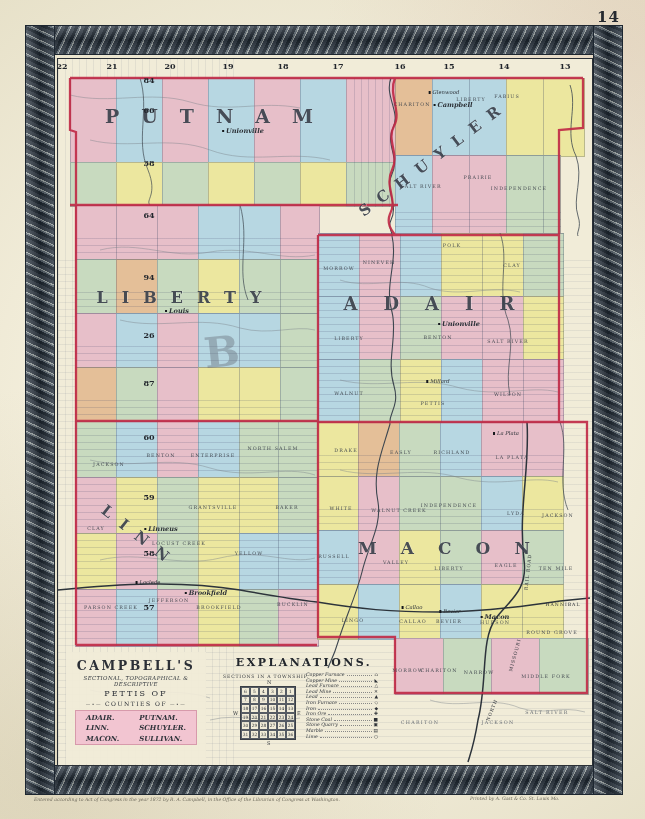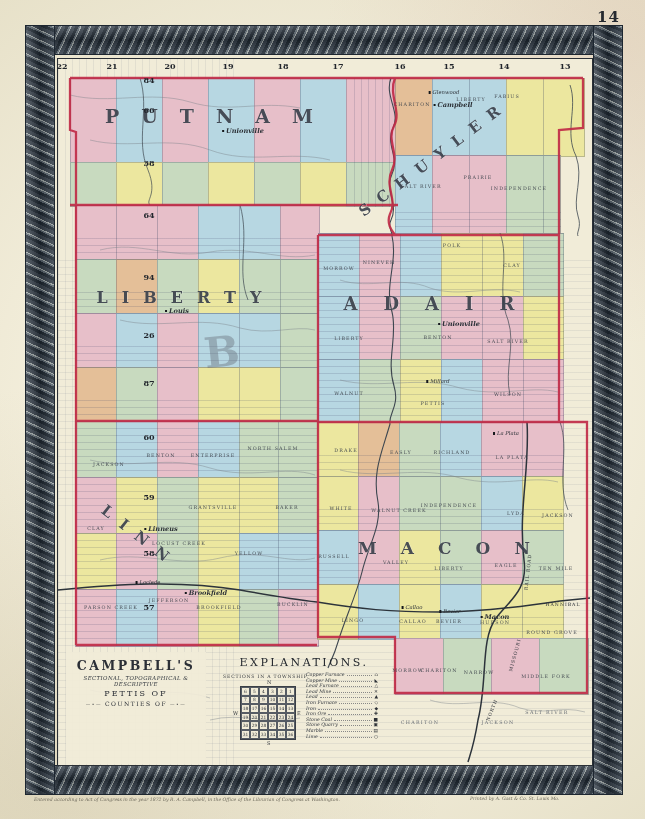--- a/index.html
+++ b/index.html
@@ -46,21 +46,21 @@
   .c2{margin-top:2px;}
   .c4{font-size:8px;letter-spacing:2px;color:#2b2f36;margin-top:2px;}
   .c5{font-size:15.5px;font-weight:bold;letter-spacing:2px;color:#23262c;margin-top:1px;text-shadow:.6px .6px 0 rgba(120,120,120,.4);}
   .c6{font-size:6px;letter-spacing:1.5px;color:#2b2f36;margin-top:2px;}
   .c6:before,.c6:after{content:"—•—";font-size:4.5px;color:#555;margin:0 3px;}
   .cpanel{margin:3px auto 0;width:120px;height:33px;background:#f2c5d1;border:.5px solid #d79aab;display:flex;justify-content:space-around;align-items:center;}
   .ccol{display:flex;flex-direction:column;gap:1.5px;text-align:left;}
   .ccol span{font-size:7px;font-weight:bold;font-style:italic;color:#30343b;}
   
   .expl{position:absolute;left:232px;top:650px;width:150px;height:112px;}
-  .e-title{position:absolute;left:72px;top:6px;transform:translateX(-50%);font-size:11px;font-weight:normal;letter-spacing:2.5px;color:#23272d;}
+  .e-title{position:absolute;left:72px;top:6px;transform:translateX(-50%);font-size:11px;font-weight:bold;letter-spacing:2.5px;color:#23272d;}
   .e-sub{position:absolute;left:34px;top:24px;transform:translateX(-50%);font-size:4.6px;letter-spacing:.8px;color:#33373d;}
   .e-grid{position:absolute;left:8px;top:36px;width:54px;border:.8px solid #3a3f46;}
   .e-row{display:flex;}
   .e-cell{width:9px;height:8.6px;border:.4px solid #565c64;font-size:4.4px;display:flex;align-items:center;justify-content:center;color:#2c3036;box-sizing:border-box;}
   .e-n{position:absolute;left:35px;top:29px;font-size:5px;color:#33373d;}
   .e-s{position:absolute;left:35px;top:90px;font-size:5px;color:#33373d;}
   .e-w{position:absolute;left:1px;top:60px;font-size:5px;color:#33373d;}
   .e-e{position:absolute;left:65px;top:60px;font-size:5px;color:#33373d;}
   .e-items{position:absolute;left:74px;top:22px;width:72px;display:flex;flex-direction:column;gap:.6px;}
   .e-item{display:flex;align-items:baseline;}
@@ -361,20 +361,32 @@
       <span class="lab rrlab" style="left: 515px; top: 655px; transform: translate(-50%, -50%) rotate(-75deg);">MISSOURI</span>
       <span class="lab rrlab" style="left: 492px; top: 710px; transform: translate(-50%, -50%) rotate(-68deg);">NORTH</span>
     </div>
 
   <div class="cartouche">
     <div class="c1">CAMPBELL'S</div>
     <div class="c2">SECTIONAL, TOPOGRAPHICAL &amp;</div>
     <div class="c3">DESCRIPTIVE</div>
     <div class="c4">PETTIS OF</div>
     <div class="c6">COUNTIES OF</div>
+    <div class="cpanel">
+      <div class="ccol" id="c-left">
+          <span>ADAIR.</span>
+          <span>LINN.</span>
+          <span>MACON.</span>
+        </div>
+      <div class="ccol" id="c-right">
+          <span>PUTNAM.</span>
+          <span>SCHUYLER.</span>
+          <span>SULLIVAN.</span>
+        </div>
+    </div>
   </div>
 
   <div class="expl">
     <div class="e-title">EXPLANATIONS.</div>
     <div class="e-sub">SECTIONS IN A TOWNSHIP.</div>
     <div class="e-n">N</div>
     <div class="e-grid" id="sections-grid">
         <div class="e-row">
           <div class="e-cell">6</div>
           <div class="e-cell">5</div>

